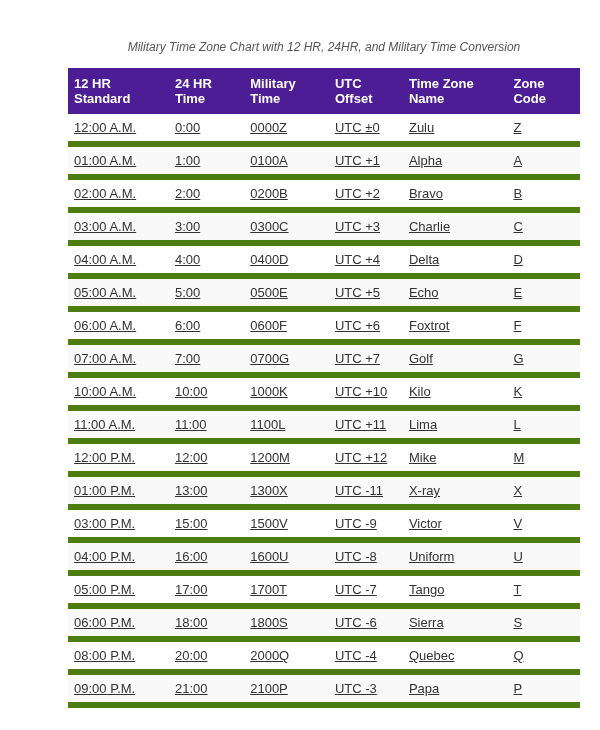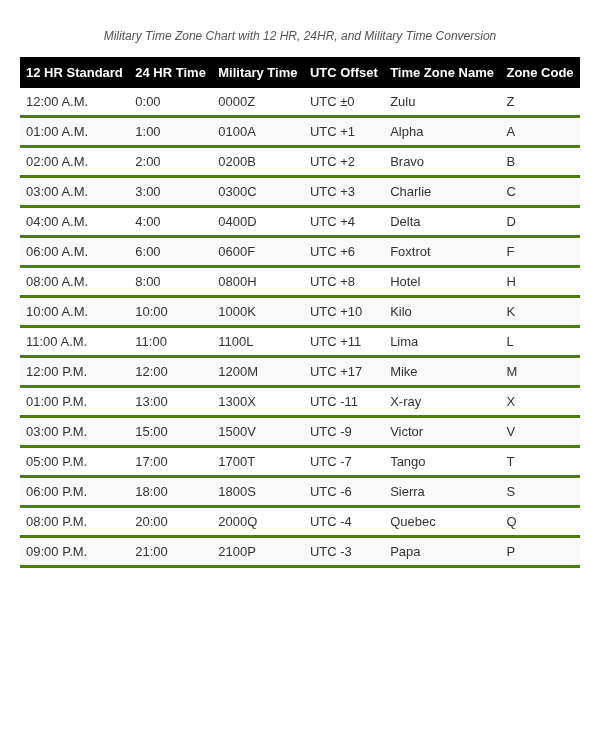--- a/index.html
+++ b/index.html
@@ -9,45 +9,47 @@
     }
     body {
       background: #ffffff;
       font-family: Arial, sans-serif;
       font-size: 13px;
       color: #333;
       width: 600px;
       min-height: 730px;
     }
     .page-wrapper {
-      padding: 29px 20px 20px 20px;
+      padding: 40px 20px 20px 20px;
+      margin-left: 48px;
     }
     .subtitle {
       text-align: center;
       font-style: italic;
       color: #555;
       font-size: 12px;
       margin-bottom: 14px;
     }
     table {
       width: 100%;
       border-collapse: collapse;
     }
     thead tr {
-      background-color: #000000;
+      background-color: #4c1d95;
       color: #ffffff;
     }
     thead th {
       padding: 8px 6px;
       text-align: left;
       font-size: 13px;
       font-weight: bold;
     }
     tbody tr {
-      border-bottom: 3px solid #4d7c0f;
+      border-bottom: 6px solid #4d7c0f;
+      text-decoration: underline;
     }
     tbody tr:nth-child(even) {
       background-color: #f9f9f9;
     }
     tbody tr:nth-child(odd) {
       background-color: #ffffff;
     }
     tbody td {
       padding: 6px 6px;
       font-size: 13px;
@@ -105,34 +107,42 @@
         </tr>
         <tr>
           <td>04:00 A.M.</td>
           <td>4:00</td>
           <td>0400D</td>
           <td>UTC +4</td>
           <td>Delta</td>
           <td>D</td>
         </tr>
         <tr>
+          <td>05:00 A.M.</td>
+          <td>5:00</td>
+          <td>0500E</td>
+          <td>UTC +5</td>
+          <td>Echo</td>
+          <td>E</td>
+        </tr>
+        <tr>
           <td>06:00 A.M.</td>
           <td>6:00</td>
           <td>0600F</td>
           <td>UTC +6</td>
           <td>Foxtrot</td>
           <td>F</td>
         </tr>
         <tr>
-          <td>08:00 A.M.</td>
-          <td>8:00</td>
-          <td>0800H</td>
-          <td>UTC +8</td>
-          <td>Hotel</td>
-          <td>H</td>
+          <td>07:00 A.M.</td>
+          <td>7:00</td>
+          <td>0700G</td>
+          <td>UTC +7</td>
+          <td>Golf</td>
+          <td>G</td>
         </tr>
         <tr>
           <td>10:00 A.M.</td>
           <td>10:00</td>
           <td>1000K</td>
           <td>UTC +10</td>
           <td>Kilo</td>
           <td>K</td>
         </tr>
         <tr>
@@ -140,41 +150,49 @@
           <td>11:00</td>
           <td>1100L</td>
           <td>UTC +11</td>
           <td>Lima</td>
           <td>L</td>
         </tr>
         <tr>
           <td>12:00 P.M.</td>
           <td>12:00</td>
           <td>1200M</td>
-          <td>UTC +17</td>
+          <td>UTC +12</td>
           <td>Mike</td>
           <td>M</td>
         </tr>
         <tr>
           <td>01:00 P.M.</td>
           <td>13:00</td>
           <td>1300X</td>
           <td>UTC -11</td>
           <td>X-ray</td>
           <td>X</td>
         </tr>
         <tr>
           <td>03:00 P.M.</td>
           <td>15:00</td>
           <td>1500V</td>
           <td>UTC -9</td>
           <td>Victor</td>
           <td>V</td>
         </tr>
         <tr>
+          <td>04:00 P.M.</td>
+          <td>16:00</td>
+          <td>1600U</td>
+          <td>UTC -8</td>
+          <td>Uniform</td>
+          <td>U</td>
+        </tr>
+        <tr>
           <td>05:00 P.M.</td>
           <td>17:00</td>
           <td>1700T</td>
           <td>UTC -7</td>
           <td>Tango</td>
           <td>T</td>
         </tr>
         <tr>
           <td>06:00 P.M.</td>
           <td>18:00</td>

